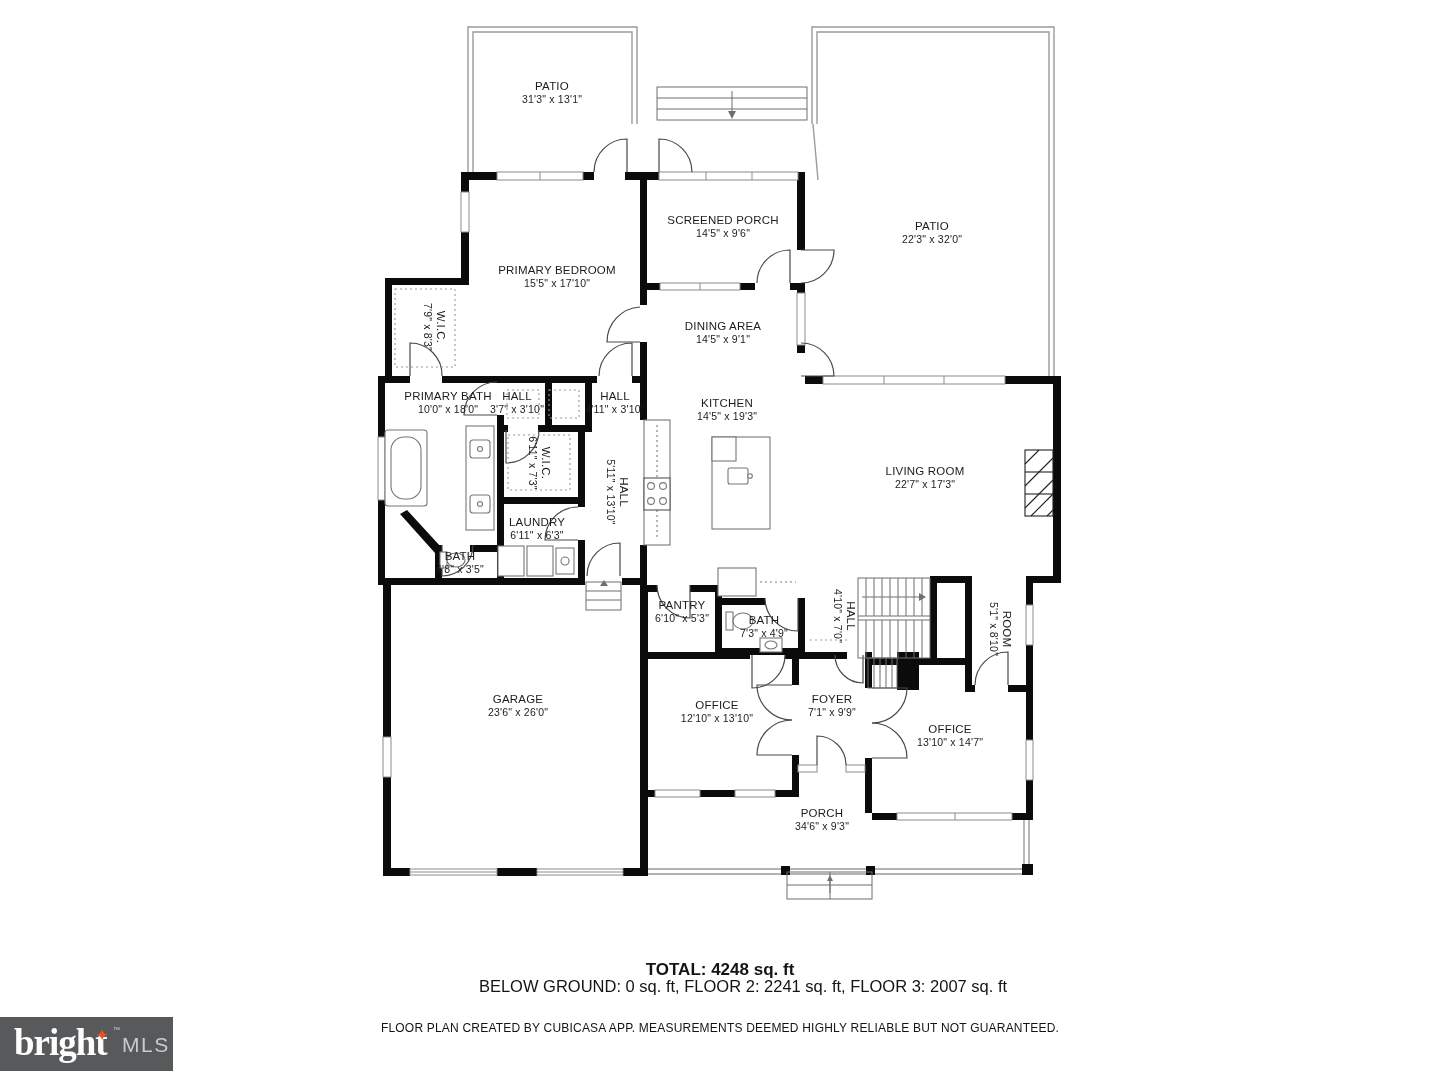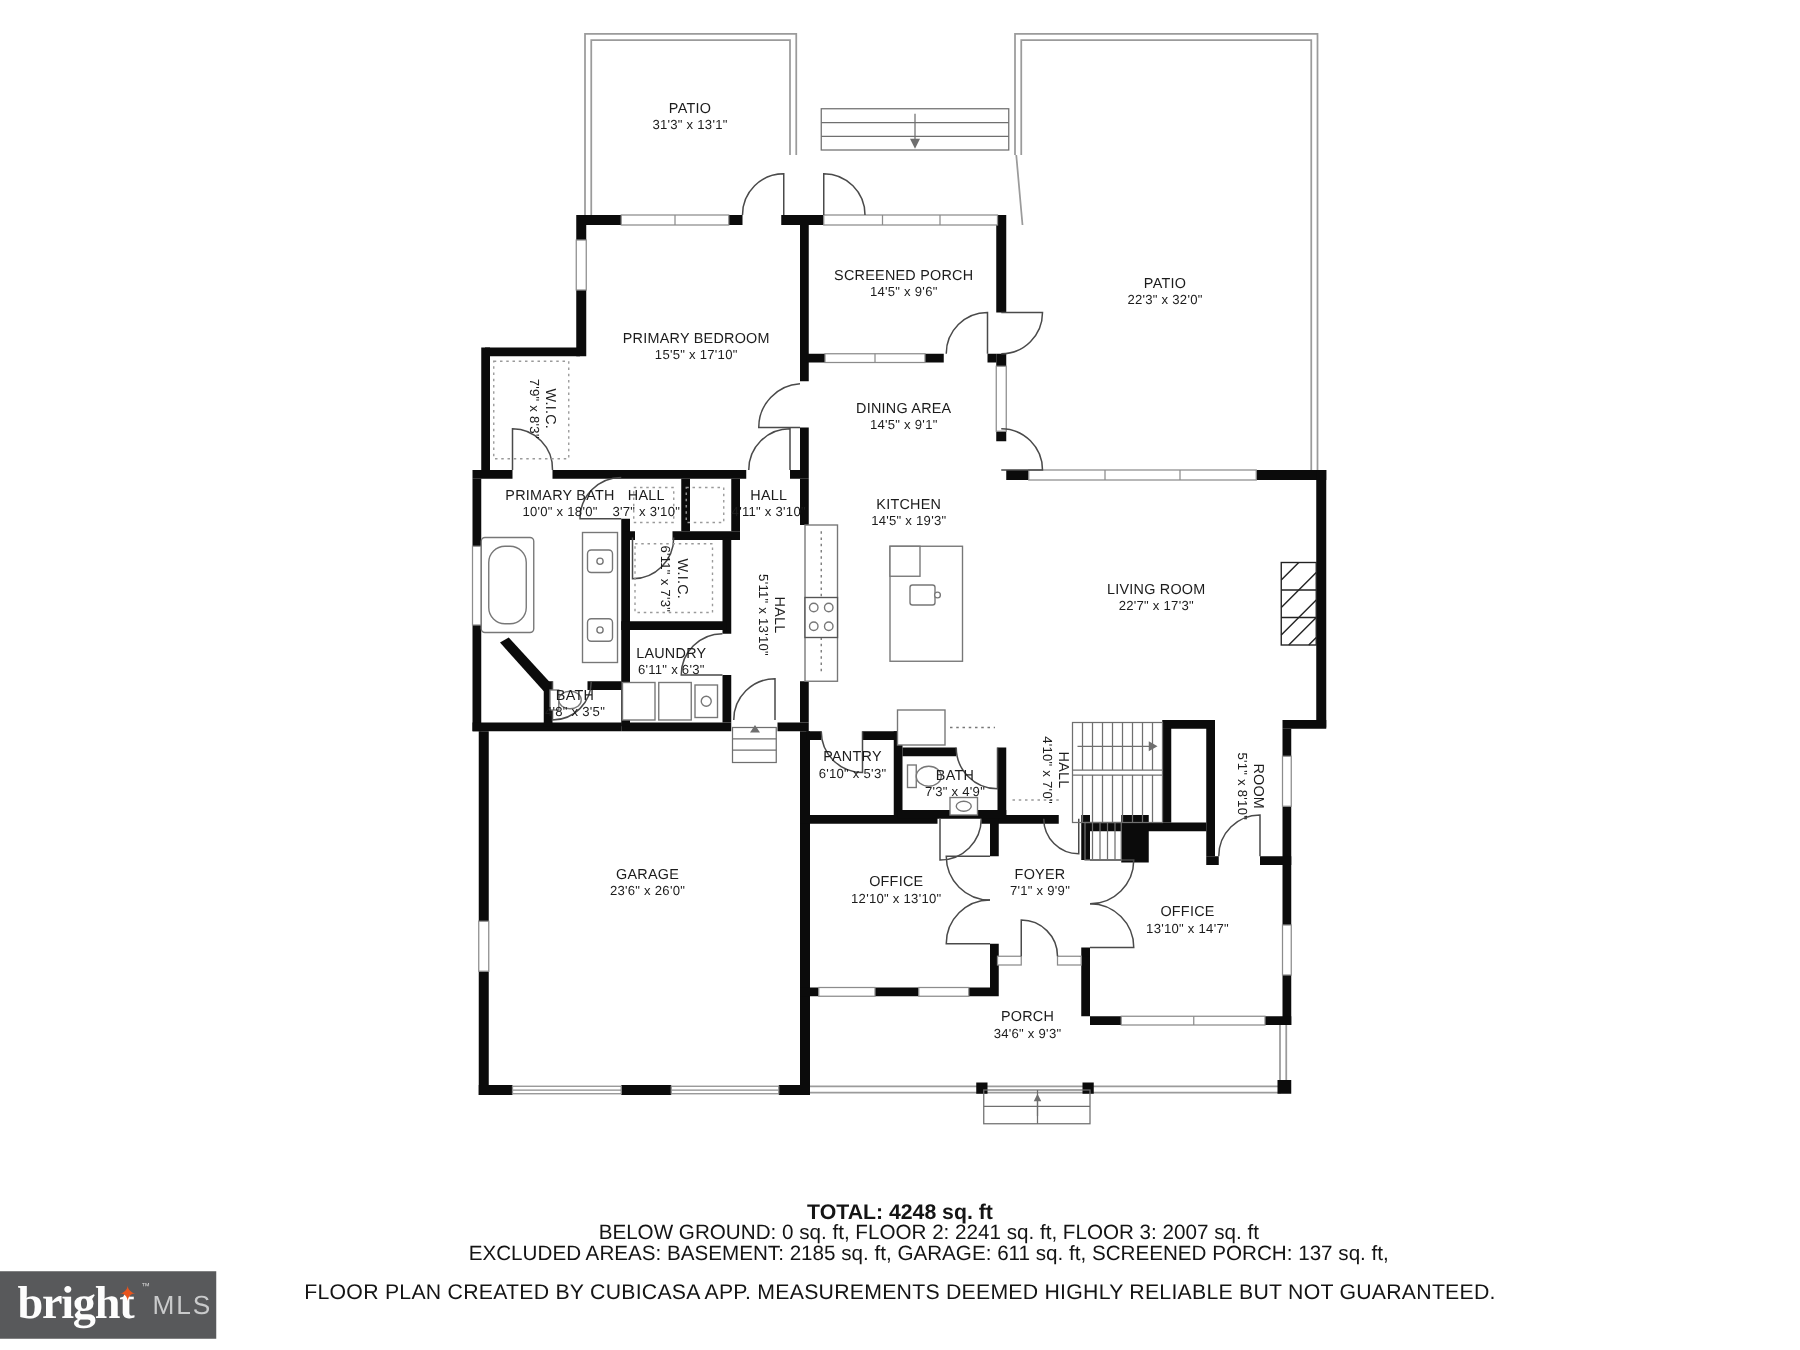--- a/index.html
+++ b/index.html
@@ -5,21 +5,21 @@
   html,body{margin:0;padding:0;background:#fff;}
   body{width:1440px;height:1080px;position:relative;overflow:hidden;
        font-family:"Liberation Sans",sans-serif;color:#141414;}
   svg text{font-family:"Liberation Sans",sans-serif;fill:#1c1c1c;}
   .room-name{font-size:11.5px;letter-spacing:.2px;}
   .room-dims{font-size:10.5px;letter-spacing:.2px;}
   #plan{position:absolute;left:0;top:0;}
   .summary{position:absolute;left:0;top:961px;width:1440px;text-align:center;line-height:17px;}
   .summary .total{font-size:17px;font-weight:bold;}
   .summary .line{font-size:16.5px;padding-left:46px;}
-  .summary .disclaimer{font-size:17px;margin-top:13px;letter-spacing:.2px;}
+  .summary .disclaimer{font-size:12px;margin-top:25px;letter-spacing:.2px;}
   .logo{position:absolute;left:0;top:1017px;width:173px;height:54px;background:#58595B;}
   .logo .brand{position:absolute;left:14px;top:4px;font-family:"Liberation Serif",serif;
                font-weight:bold;font-size:37px;color:#fdfdfd;letter-spacing:-1px;}
   .logo .star{position:absolute;left:95px;top:8px;font-size:17px;color:#E8541D;}
   .logo .tm{position:absolute;left:113px;top:9px;font-size:7px;color:#d4d4d4;}
   .logo .suffix{position:absolute;left:122px;top:16px;font-size:21px;color:#C9CACB;letter-spacing:1.5px;}
 </style>
 </head>
 <body>
 
@@ -380,21 +380,20 @@
     <text class="room-dims" x="950" y="746">13'10" x 14'7"</text>
 
     <text class="room-name" x="822" y="817">PORCH</text>
     <text class="room-dims" x="822" y="830">34'6" x 9'3"</text>
   </g>
 </svg>
 
 <div class="summary">
   <div class="total">TOTAL: 4248 sq. ft</div>
   <div class="line">BELOW GROUND: 0 sq. ft, FLOOR 2: 2241 sq. ft, FLOOR 3: 2007 sq. ft</div>
-  <div class="line">EXCLUDED AREAS: BASEMENT: 2185 sq. ft, GARAGE: 611 sq. ft, SCREENED PORCH: 137 sq. ft,</div>
   <div class="disclaimer">FLOOR PLAN CREATED BY CUBICASA APP. MEASUREMENTS DEEMED HIGHLY RELIABLE BUT NOT GUARANTEED.</div>
 </div>
 
 <div class="logo">
   <span class="brand">bright</span>
   <span class="star">✦</span>
   <span class="tm">™</span>
   <span class="suffix">MLS</span>
 </div>
 

